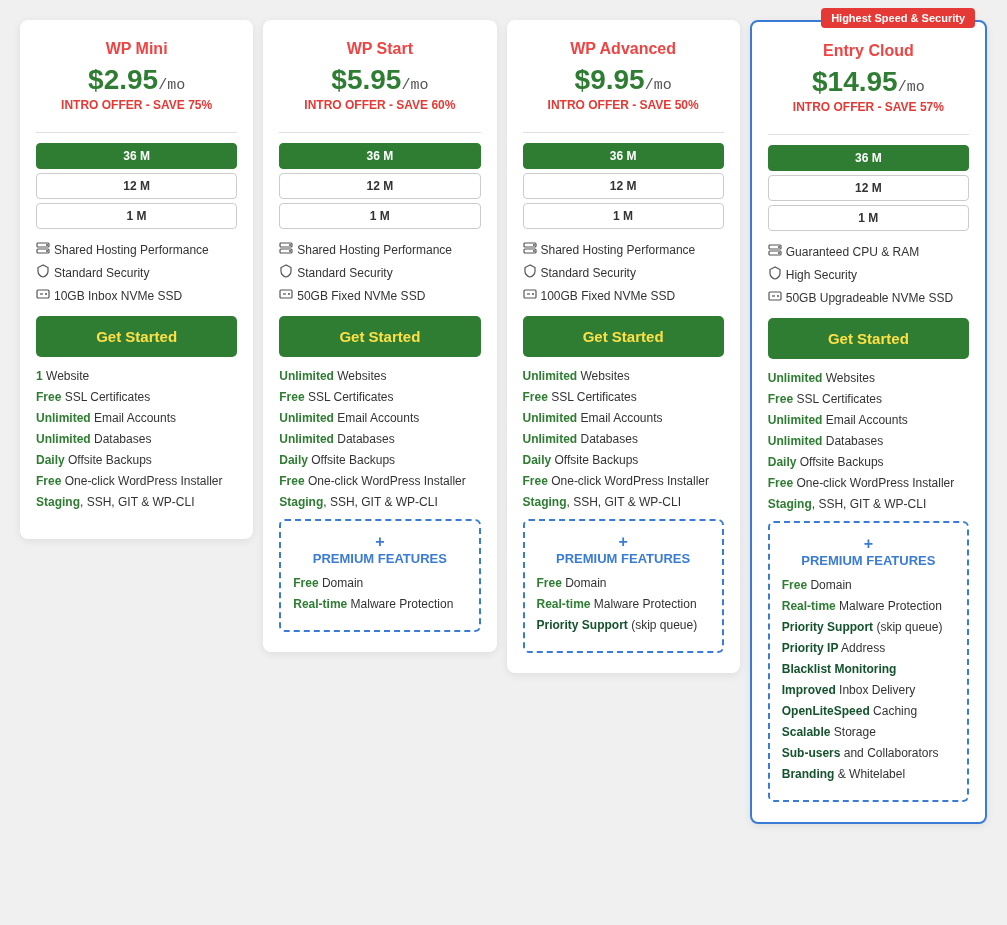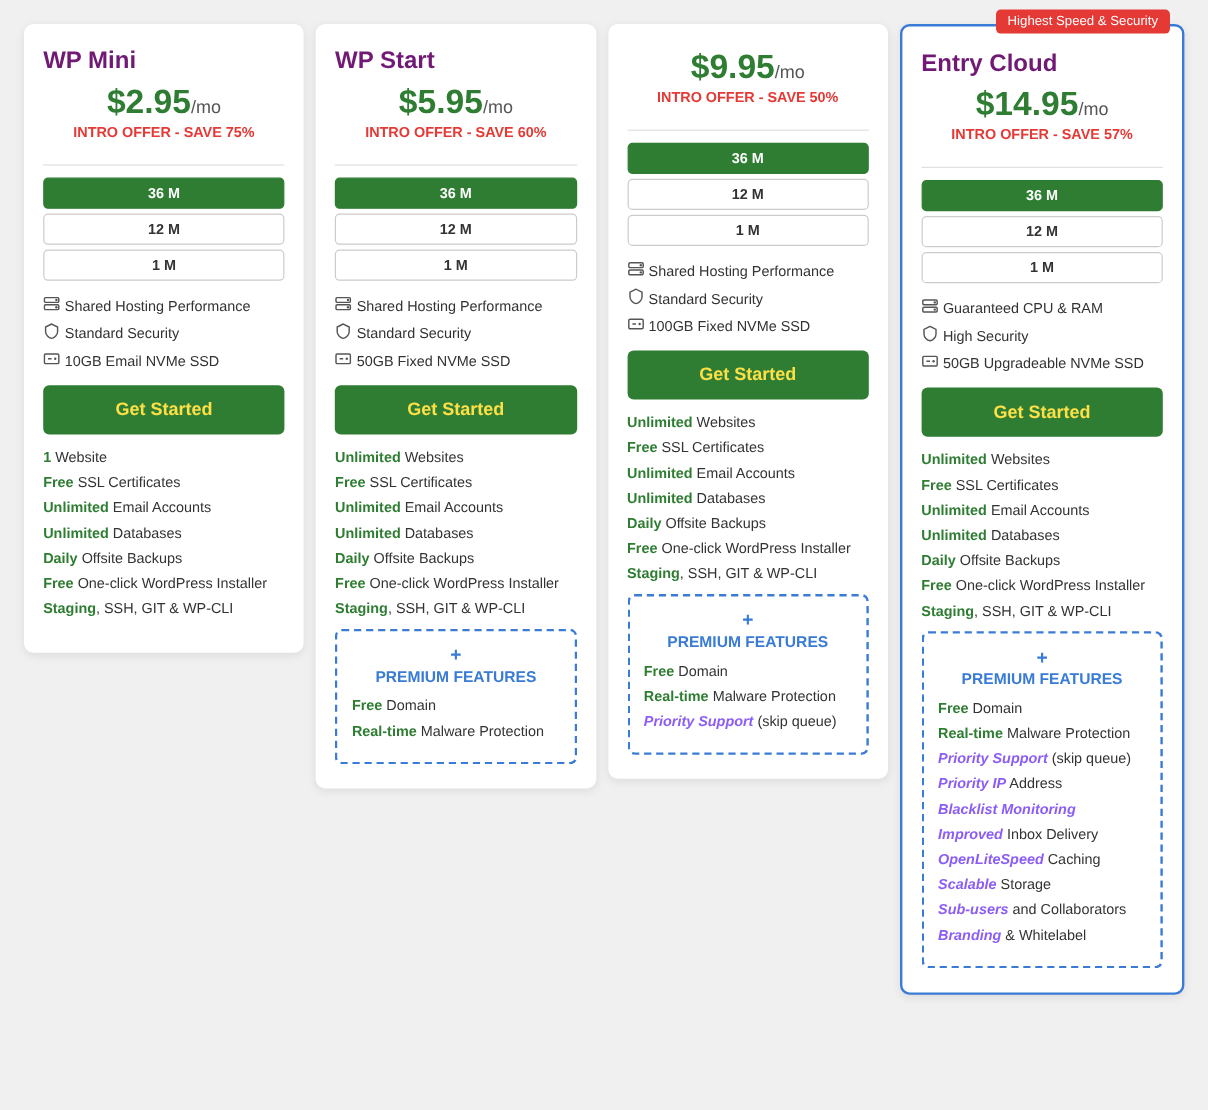--- a/index.html
+++ b/index.html
@@ -26,42 +26,43 @@
     .plan-card.highlighted {
       border: 2px solid #3a7bd5;
     }
     .badge {
       position: absolute;
       top: -14px;
       right: 10px;
       background: #e53935;
       color: #fff;
       font-size: 11px;
-      font-weight: normal;
+      font-weight: bold;
       padding: 4px 10px;
       border-radius: 4px;
     }
     .plan-name {
-      text-align: left;
-      font-size: 20px;
-      font-weight: bold;
-      color: #701a75;
+      text-align: center;
+      font-size: 16px;
+      font-weight: bold;
+      color: #ef4444;
       margin-bottom: 6px;
     }
     .plan-price {
       text-align: center;
       font-size: 28px;
       font-weight: bold;
       color: #2e7d32;
       margin-bottom: 2px;
     }
     .plan-price span.per-mo {
       font-size: 15px;
       font-weight: normal;
       color: #555;
+      font-family: Liberation Mono, monospace;
     }
     .intro-offer {
       text-align: center;
       font-size: 12px;
       color: #e53935;
       font-weight: bold;
       margin-bottom: 20px;
     }
     .divider {
       border: none;
@@ -140,23 +141,22 @@
     .premium-list li {
       font-size: 12px;
       margin-bottom: 7px;
       color: #333;
     }
     .premium-list li .highlight {
       color: #2e7d32;
       font-weight: bold;
     }
     .premium-list li .blue {
-      color: #8b5cf6;
-      font-weight: bold;
-      font-style: italic;
+      color: #14532d;
+      font-weight: bold;
     }
     .specs-list {
       list-style: none;
       margin-bottom: 4px;
     }
     .specs-list li {
       font-size: 12px;
       margin-bottom: 6px;
       color: #333;
       display: flex;
@@ -196,21 +196,21 @@
               <path d="M7 1L2 3.5v4C2 10 4.5 12.5 7 13c2.5-.5 5-3 5-5.5v-4L7 1z" stroke="#555" stroke-width="1.2" fill="none"></path>
             </svg></span>
       <span>Standard Security</span>
     </li>
         <li>
       <span><svg width="14" height="14" viewBox="0 0 14 14" fill="none">
               <rect x="1" y="3" width="12" height="8" rx="1" stroke="#555" stroke-width="1.2" fill="none"></rect>
               <line x1="4" y1="7" x2="7" y2="7" stroke="#555" stroke-width="1.2"></line>
               <circle cx="10" cy="7" r="1" fill="#555"></circle>
             </svg></span>
-      <span>10GB Email NVMe SSD</span>
+      <span>10GB Inbox NVMe SSD</span>
     </li>
       </ul>
       <button class="get-started-btn">Get Started</button>
       <ul class="features-list">
         <li>
       <span class="highlight">1</span> Website
     </li>
         <li>
       <span class="highlight">Free</span> SSL Certificates
     </li>
@@ -299,20 +299,21 @@
           <li>
         <span class="highlight">Free</span> Domain
       </li>
           <li>
         <span class="highlight">Real-time</span> Malware Protection
       </li>
         </ul>
       </div>
     </div>
     <div class="plan-card">
+      <div class="plan-name">WP Advanced</div>
       <div class="plan-price">$9.95<span class="per-mo">/mo</span></div>
       <div class="intro-offer">INTRO OFFER - SAVE 50%</div>
       <hr class="divider">
       <div class="term-buttons">
         <button class="term-btn active">36 M</button>
         <button class="term-btn">12 M</button>
         <button class="term-btn">1 M</button>
       </div>
       <ul class="specs-list">
         <li>

